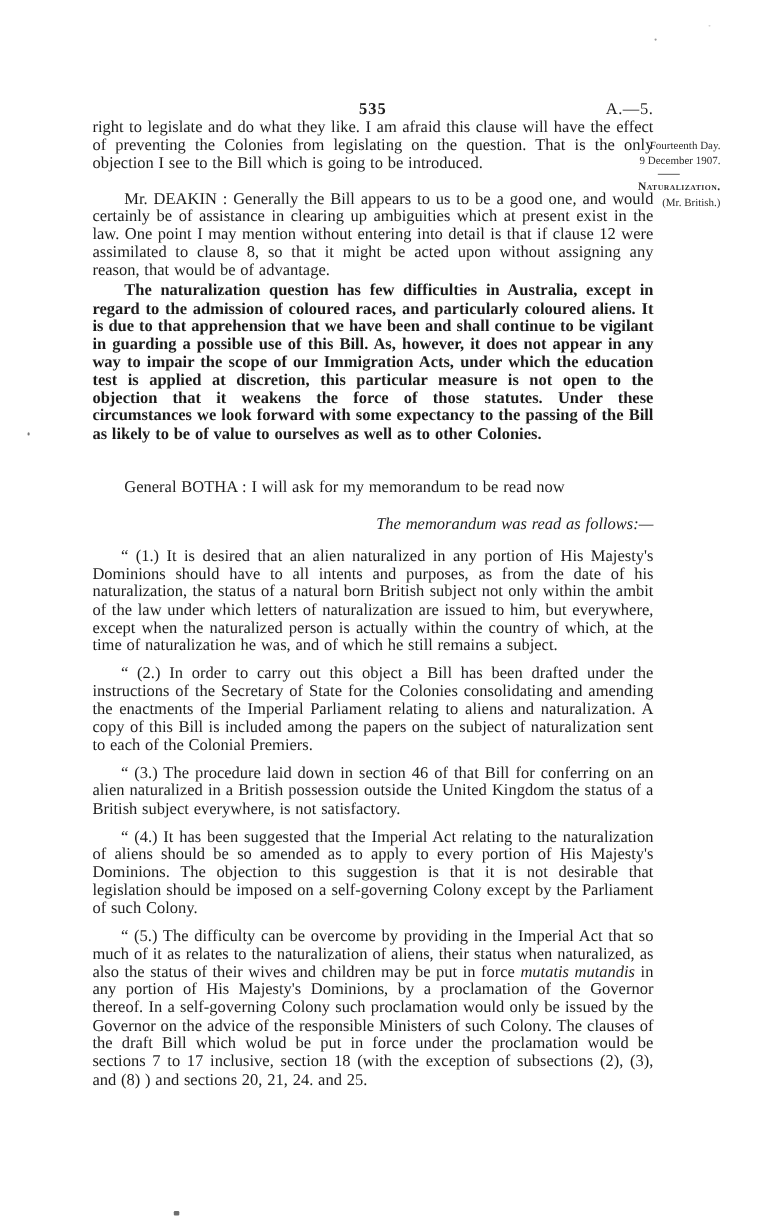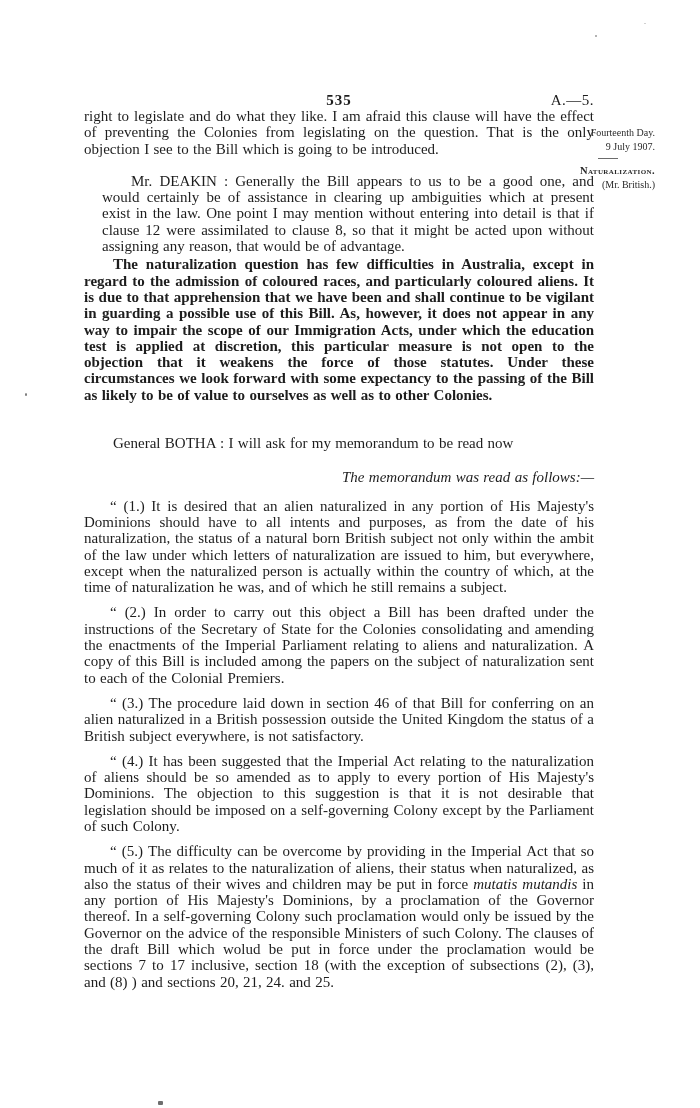--- a/index.html
+++ b/index.html
@@ -26,21 +26,21 @@
   }
 
   
   .text-column{
     position:absolute;left:84px;top:108px;width:510px;
     font-size:15px;line-height:16.3px;text-align:justify;
     word-spacing:.04em;
   }
   .text-column p{margin:0;}
   p.continuation{text-indent:0;margin-top:0;}
-  p.speech{text-indent:29px;margin-top:16px;margin-left:18px;}
+  p.speech{text-indent:29px;margin-top:16px;}
   p.speech-continued{text-indent:29px;margin-top:2px;font-weight:bold;}
   p.speech-new-section{text-indent:29px;margin-top:32px;}
   p.stage-direction{
     text-indent:0;margin-top:18px;margin-bottom:12px;
     text-align:right;font-style:italic;
   }
   p.memo-item{text-indent:26px;margin-top:9px;}
   .italic-run{font-style:italic;}
 
   
@@ -68,21 +68,21 @@
 
 <div class="page">
 
   <div class="header-row">
     <span class="page-number">535</span>
     <span class="doc-ref">A.—5.</span>
   </div>
 
   <div class="margin-notes">
     <div>Fourteenth Day.</div>
-    <div>9 July 1907.</div>
+    <div>9 December 1907.</div>
     <hr class="margin-rule">
     <div class="margin-subject">Naturalization.</div>
     <div>(Mr. British.)</div>
   </div>
 
   <div class="text-column" id="body-paragraphs">
       <p class="continuation"><span>right to legislate and do what they like.  I am afraid this clause will have the effect of preventing the Colonies from legislating on the question.  That is the only objection I see to the Bill which is going to be introduced.</span></p>
       <p class="speech"><span>Mr. DEAKIN : Generally the Bill appears to us to be a good one, and would certainly be of assistance in clearing up ambiguities which at present exist in the law.  One point I may mention without entering into detail is that if clause 12 were assimilated to clause 8, so that it might be acted upon without assigning any reason, that would be of advantage.</span></p>
       <p class="speech-continued"><span>The naturalization question has few difficulties in Australia, except in regard to the admission of coloured races, and particularly coloured aliens.  It is due to that apprehension that we have been and shall continue to be vigilant in guarding a possible use of this Bill.  As, however, it does not appear in any way to impair the scope of our Immigration Acts, under which the education test is applied at discretion, this particular measure is not open to the objection that it weakens the force of those statutes.  Under these circumstances we look forward with some expectancy to the passing of the Bill as likely to be of value to ourselves as well as to other Colonies.</span></p>
       <p class="speech-new-section"><span>General BOTHA :  I will ask for my memorandum to be read now</span></p>

